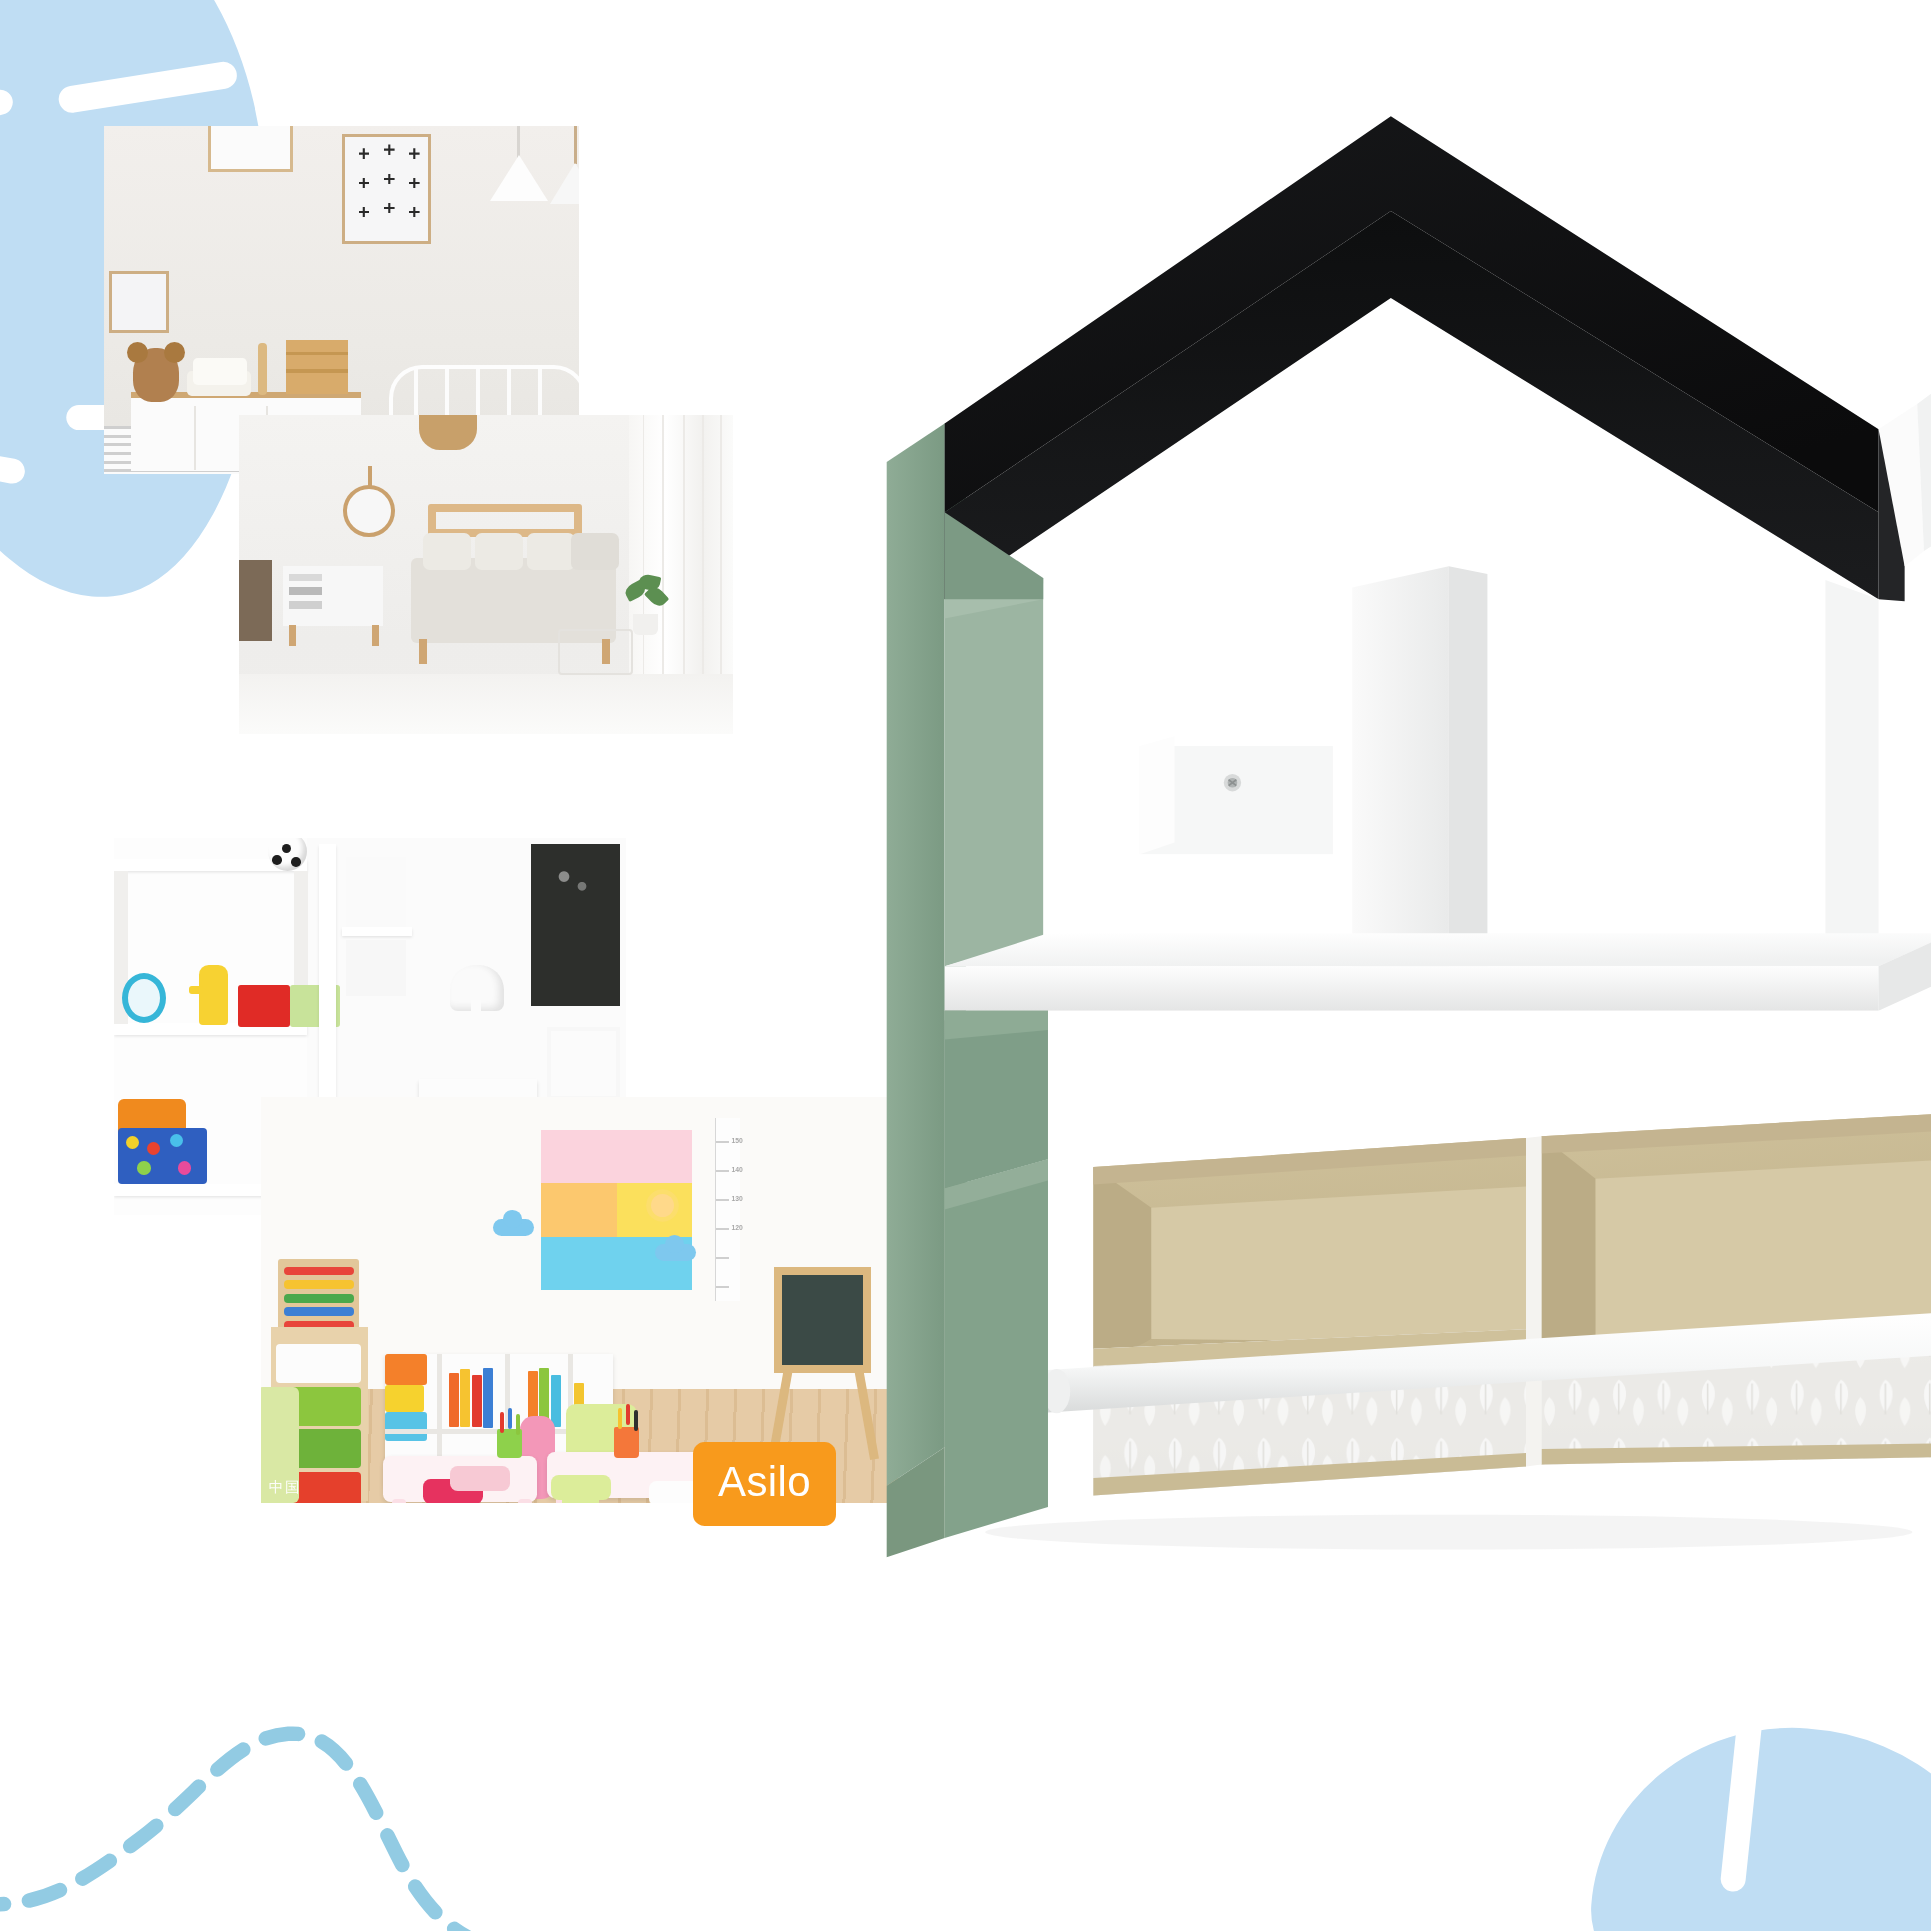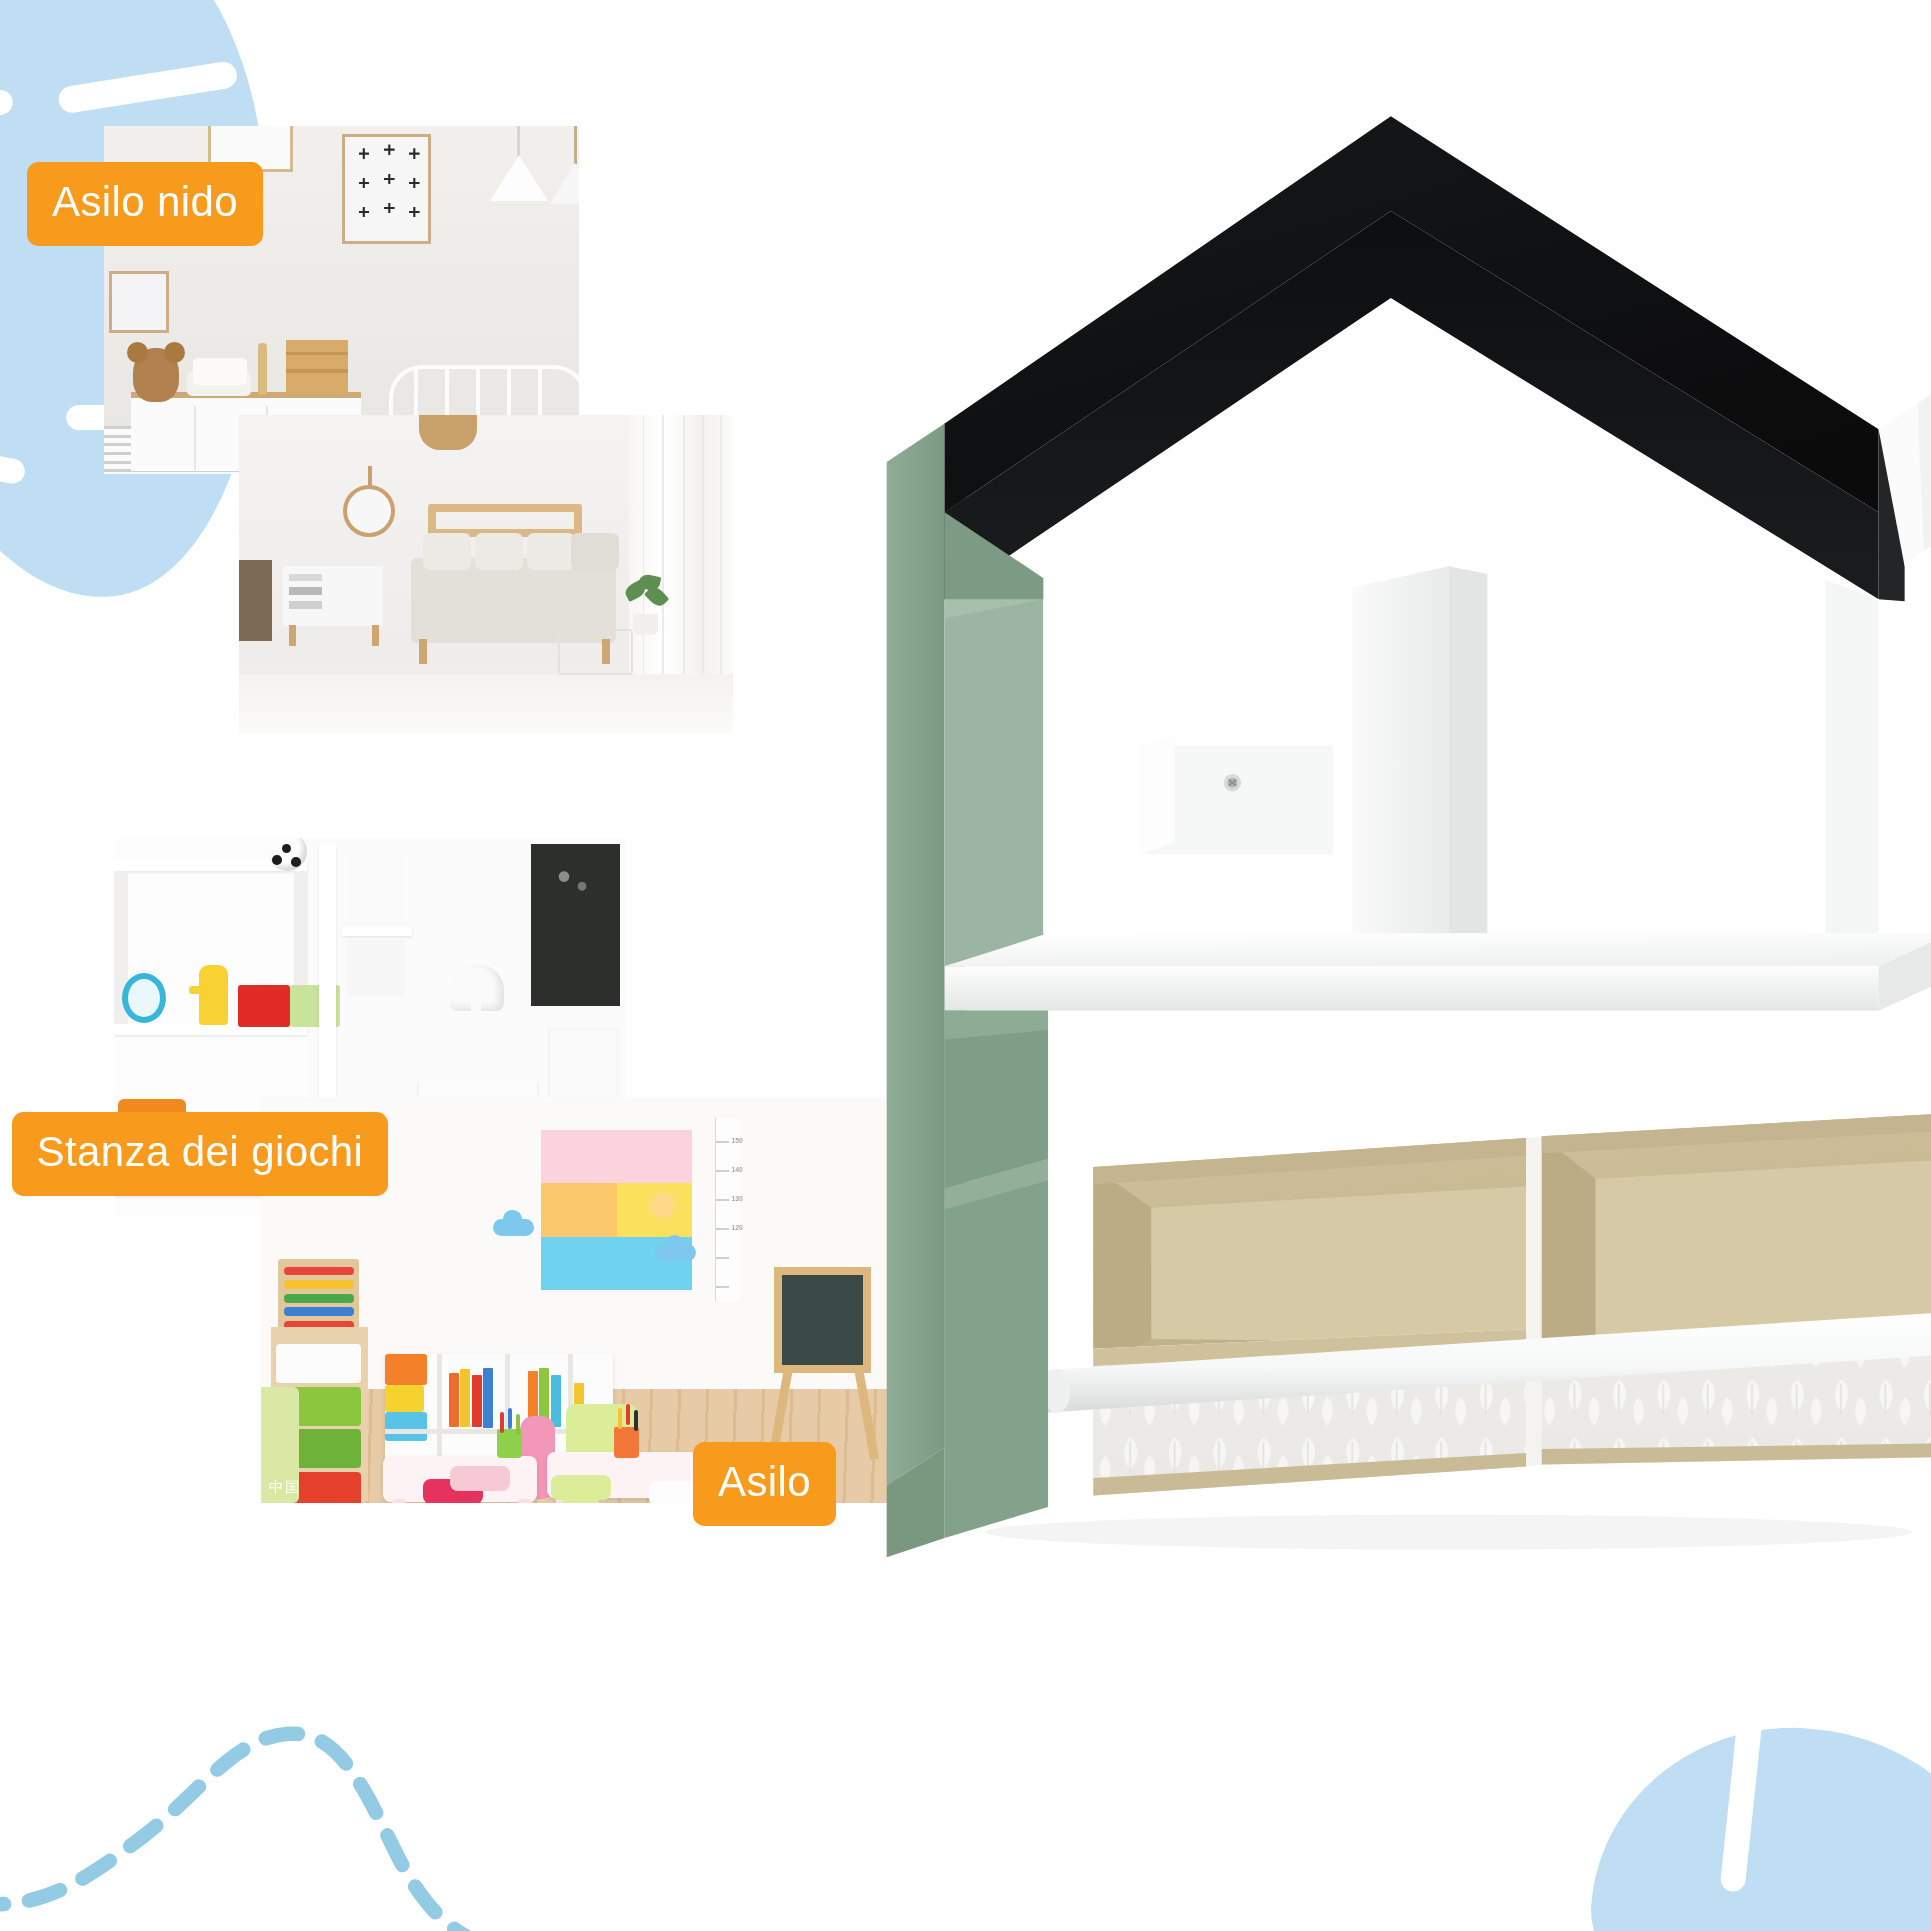--- a/index.html
+++ b/index.html
@@ -278,21 +278,20 @@
         <div class="pill" style="left:147px; background:#c9a8b3;"></div>
       </div>
       <div class="basket">
         <div class="g" style="left:0;top:13.5px;width:100%;height:1.9px"></div>
         <div class="g" style="left:0;top:31px;width:100%;height:1.9px"></div>
         <div class="g" style="left:15.4px;top:3.9px;width:1.9px;height:54px"></div>
         <div class="g" style="left:37px;top:3.9px;width:1.9px;height:54px"></div>
       </div>
     </div>
   </div>
-  <div class="badge" style="left:27px; top:162px;">Asilo nido</div>
 
   <div class="photo-card p2">
     <div class="photo-inner">
       <div class="wall"></div>
       <div class="curtain">
         <i style="left:13.5px"></i>
           <i style="left:33px"></i>
           <i style="left:54px"></i>
         <i style="left:73px"></i>
           <i style="left:91px"></i>
@@ -363,21 +362,20 @@
       <div class="chalkboard"></div>
       <div class="lampshade"></div>
       <div class="lampstand"></div>
       <div class="desk">
           <i style="right:7.7px"></i>
           <i style="right:98px"></i>
         </div>
       <div class="chair"></div>
     </div>
   </div>
-  <div class="badge" style="left:11.6px; top:1112px;">Stanza dei giochi</div>
 
   <div class="photo-card p4">
     <div class="photo-inner">
       <div class="wall"></div>
       <div class="floor"></div>
 
       <div class="poster">
         <div style="left:0;top:0;background:#fbd3dd"></div>
         <div style="left:50%;top:0;background:#fbd3dd"></div>
         <div style="left:0;top:33.33%;background:#fcc86e"></div>

